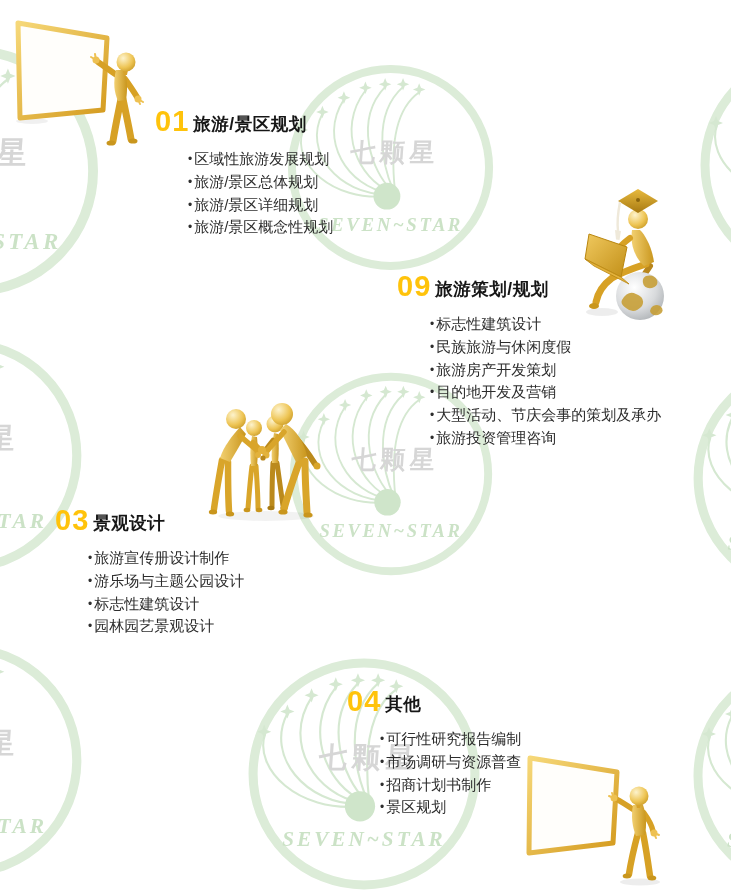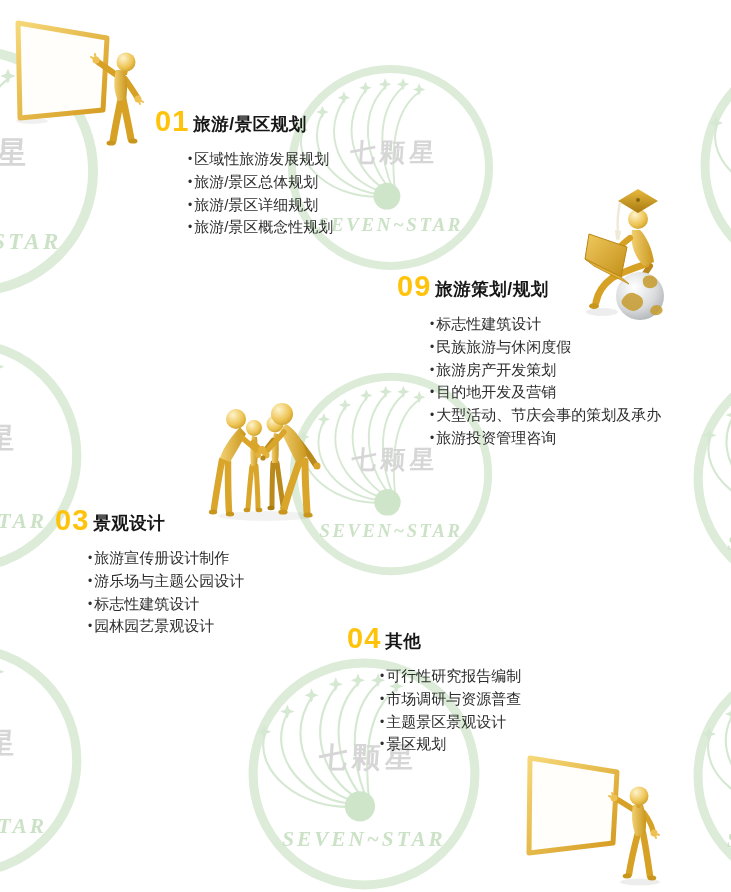--- a/index.html
+++ b/index.html
@@ -303,24 +303,24 @@
     <span class="sec-title">景观设计</span>
   </div>
   <ul class="sec-list">
     <li>旅游宣传册设计制作</li>
     <li>游乐场与主题公园设计</li>
     <li>标志性建筑设计</li>
     <li>园林园艺景观设计</li>
   </ul>
 </div>
 
-<div class="section" style="left:347px;top:624px">
+<div class="section" style="left:347px;top:687px">
   <div class="sec-head">
     <span class="sec-num">04</span>
     <span class="sec-title">其他</span>
   </div>
   <ul class="sec-list">
     <li>可行性研究报告编制</li>
     <li>市场调研与资源普查</li>
-    <li>主题景区景观设计</li>
+    <li>招商计划书制作</li>
     <li>景区规划</li>
   </ul>
 </div>
 
 </body></html>

